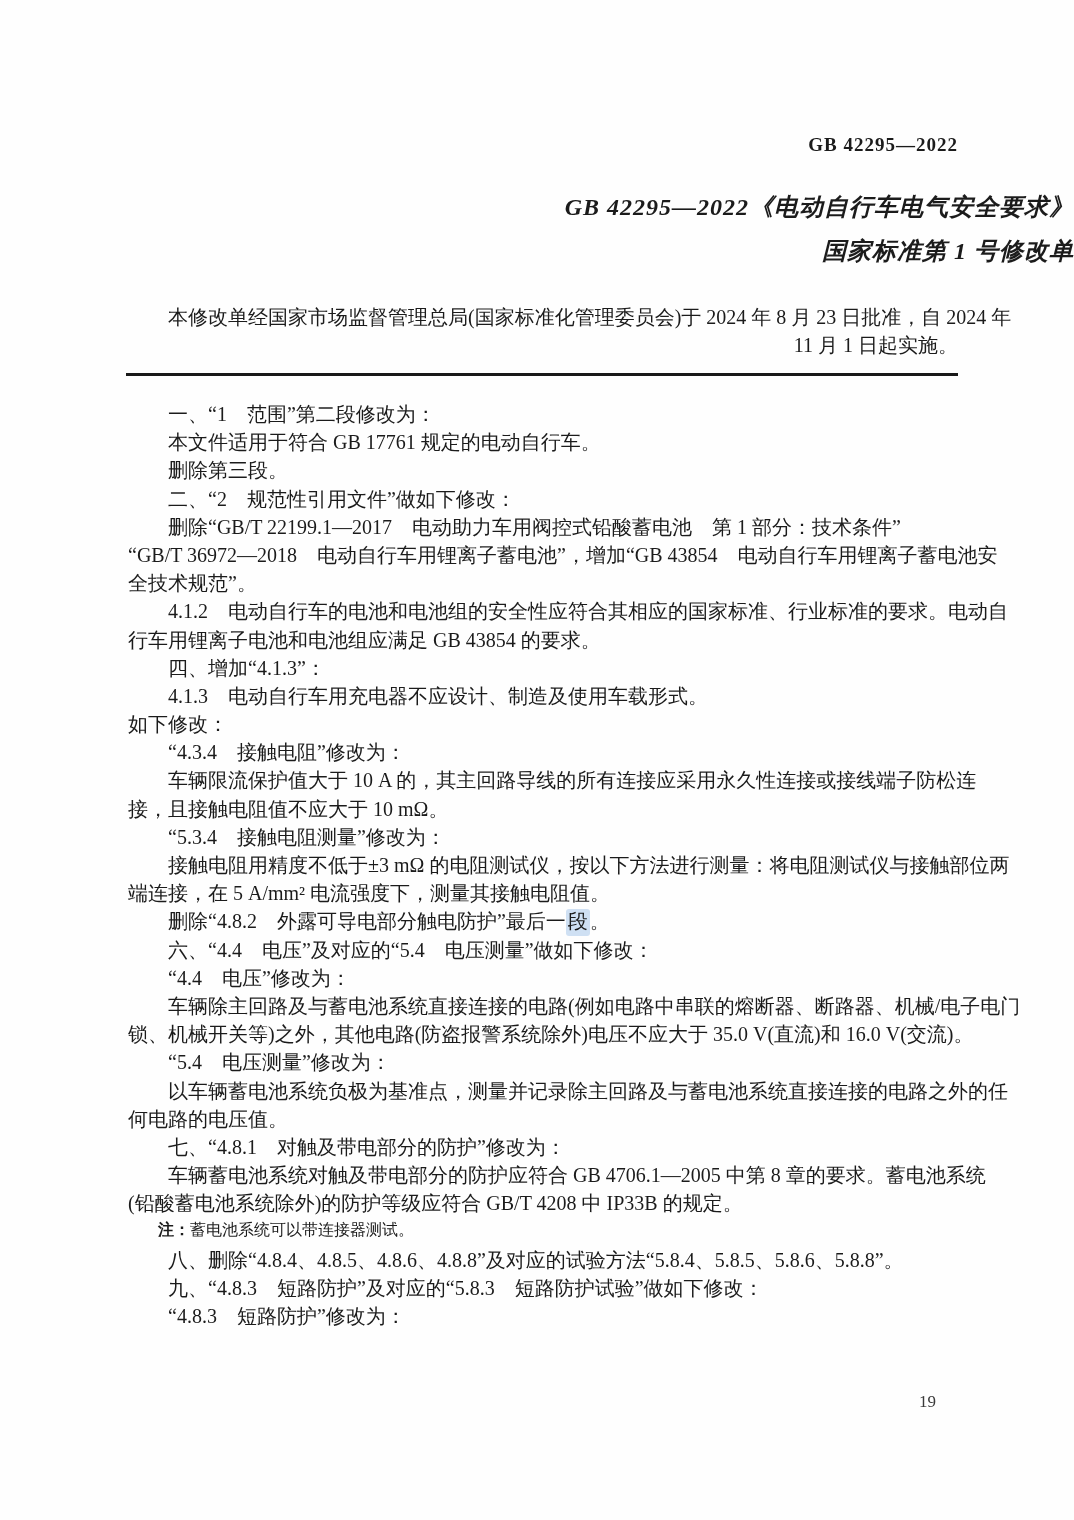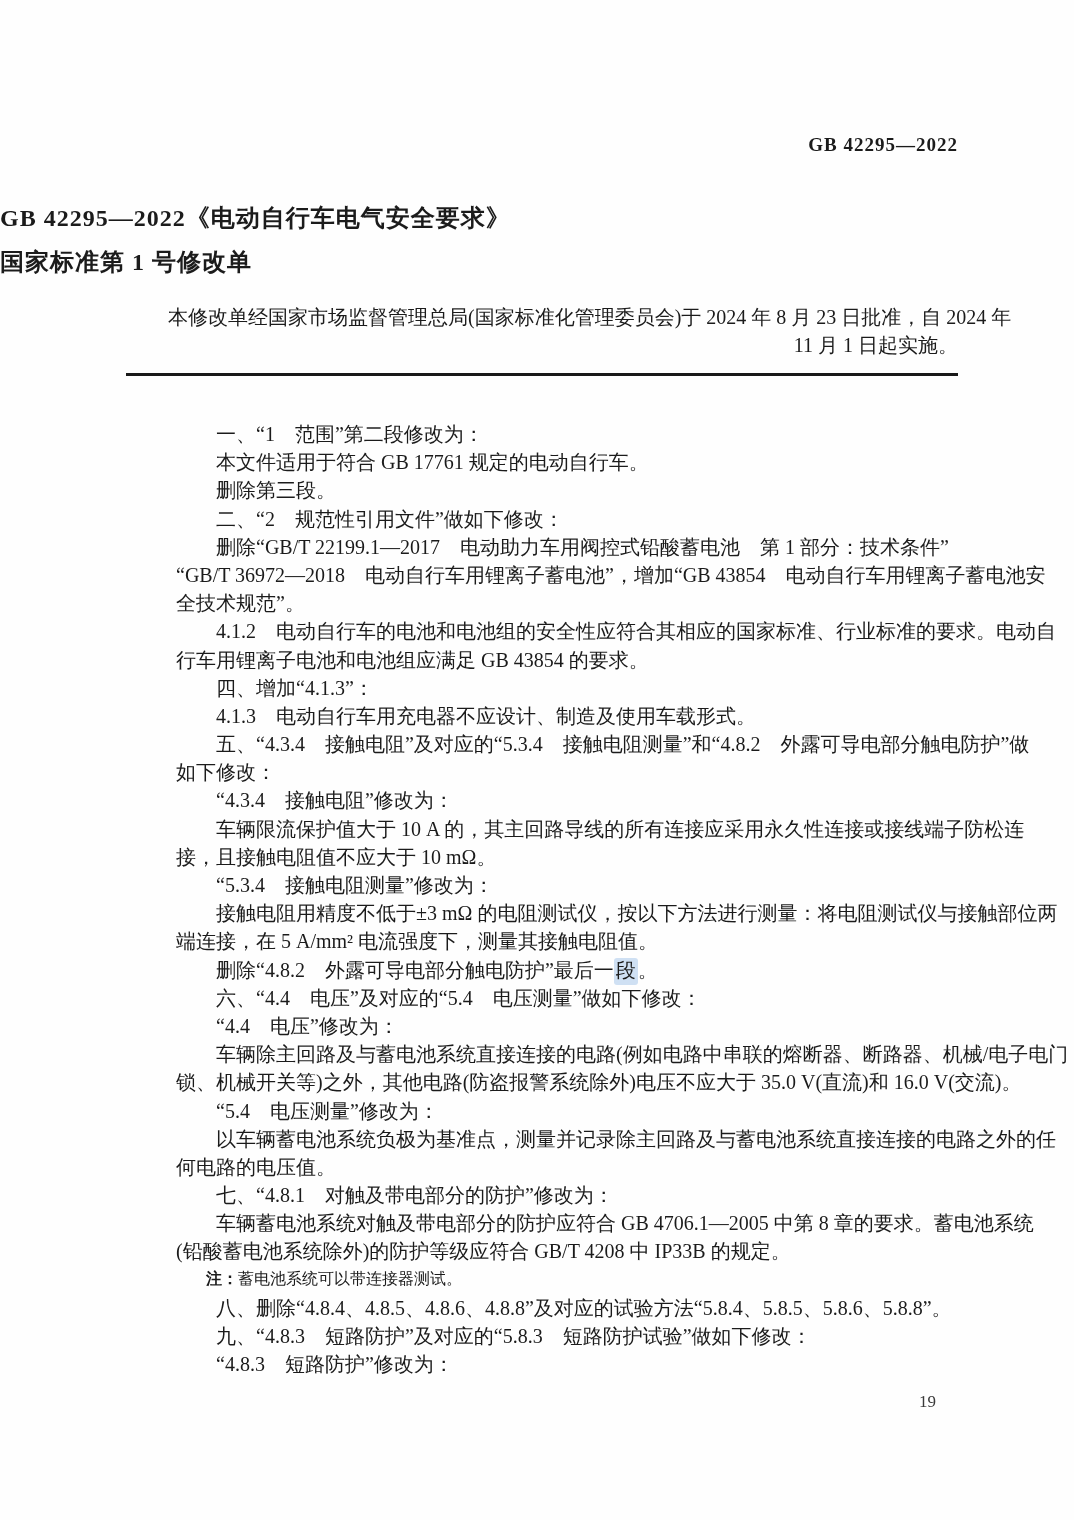--- a/index.html
+++ b/index.html
@@ -13,37 +13,36 @@
     overflow:hidden;
     margin:0 auto;
     padding-left:19px;
   }
   .header-right {
     position:absolute; top:134px; right:116px;
     font-size:19px; font-weight:bold; letter-spacing:1px;
     white-space:nowrap;
   }
   .title-block {
-    position:absolute; top:196px; left:0; width:100%;
-    text-align:left; font-weight:bold; font-size:24px;
-    line-height:44px; letter-spacing:1px;
+    position:absolute; top:185px; left:0; width:100%;
+    text-align:right; font-weight:bold; font-size:24px;
+    line-height:44px; letter-spacing:1px;font-style:italic;
   }
   .intro {
     position:absolute; top:303px; left:128px; width:830px;
     font-size:20px;
   }
   .intro .ln { height:28.3px; line-height:28.3px; white-space:nowrap;text-align:right; }
   .rule {
     position:absolute; top:373px; left:126px; width:832px;
     height:3px; background:#191919;
   }
   .body-text {
-    position:absolute; top:420px; left:128px; width:830px;
+    position:absolute; top:400px; left:128px; width:830px;
     font-size:20px;
-    margin-left:48px;
   }
   .ln { height:28.2px; line-height:28.2px; white-space:nowrap; }
   .ind { padding-left:40px; }
   .note { font-size:16px; padding-left:30px;font-family:Liberation Mono, monospace; }
   .note .b { font-weight:bold; }
   .hl {
     background:#cfe0f3;
     border-radius:3px;
     padding:1px 2px 4px 2px;
   }
@@ -76,21 +75,20 @@
     <div class="ln ind"><span>本文件适用于符合 GB 17761 规定的电动自行车。</span></div>
     <div class="ln ind"><span>删除第三段。</span></div>
     <div class="ln ind"><span>二、“2　规范性引用文件”做如下修改：</span></div>
     <div class="ln ind"><span>删除“GB/T 22199.1—2017　电动助力车用阀控式铅酸蓄电池　第 1 部分：技术条件”</span></div>
     <div class="ln"><span>“GB/T 36972—2018　电动自行车用锂离子蓄电池”，增加“GB 43854　电动自行车用锂离子蓄电池安</span></div>
     <div class="ln"><span>全技术规范”。</span></div>
     <div class="ln ind"><span>4.1.2　电动自行车的电池和电池组的安全性应符合其相应的国家标准、行业标准的要求。电动自</span></div>
     <div class="ln"><span>行车用锂离子电池和电池组应满足 GB 43854 的要求。</span></div>
     <div class="ln ind"><span>四、增加“4.1.3”：</span></div>
     <div class="ln ind"><span>4.1.3　电动自行车用充电器不应设计、制造及使用车载形式。</span></div>
-    <div class="ln ind"><span>五、“4.3.4　接触电阻”及对应的“5.3.4　接触电阻测量”和“4.8.2　外露可导电部分触电防护”做</span></div>
     <div class="ln"><span>如下修改：</span></div>
     <div class="ln ind"><span>“4.3.4　接触电阻”修改为：</span></div>
     <div class="ln ind"><span>车辆限流保护值大于 10 A 的，其主回路导线的所有连接应采用永久性连接或接线端子防松连</span></div>
     <div class="ln"><span>接，且接触电阻值不应大于 10 mΩ。</span></div>
     <div class="ln ind"><span>“5.3.4　接触电阻测量”修改为：</span></div>
     <div class="ln ind"><span>接触电阻用精度不低于±3 mΩ 的电阻测试仪，按以下方法进行测量：将电阻测试仪与接触部位两</span></div>
     <div class="ln"><span>端连接，在 5 A/mm² 电流强度下，测量其接触电阻值。</span></div>
     <div class="ln ind"><span>删除“4.8.2　外露可导电部分触电防护”最后一</span><span class="hl">段</span><span>。</span></div>
     <div class="ln ind"><span>六、“4.4　电压”及对应的“5.4　电压测量”做如下修改：</span></div>
     <div class="ln ind"><span>“4.4　电压”修改为：</span></div>

